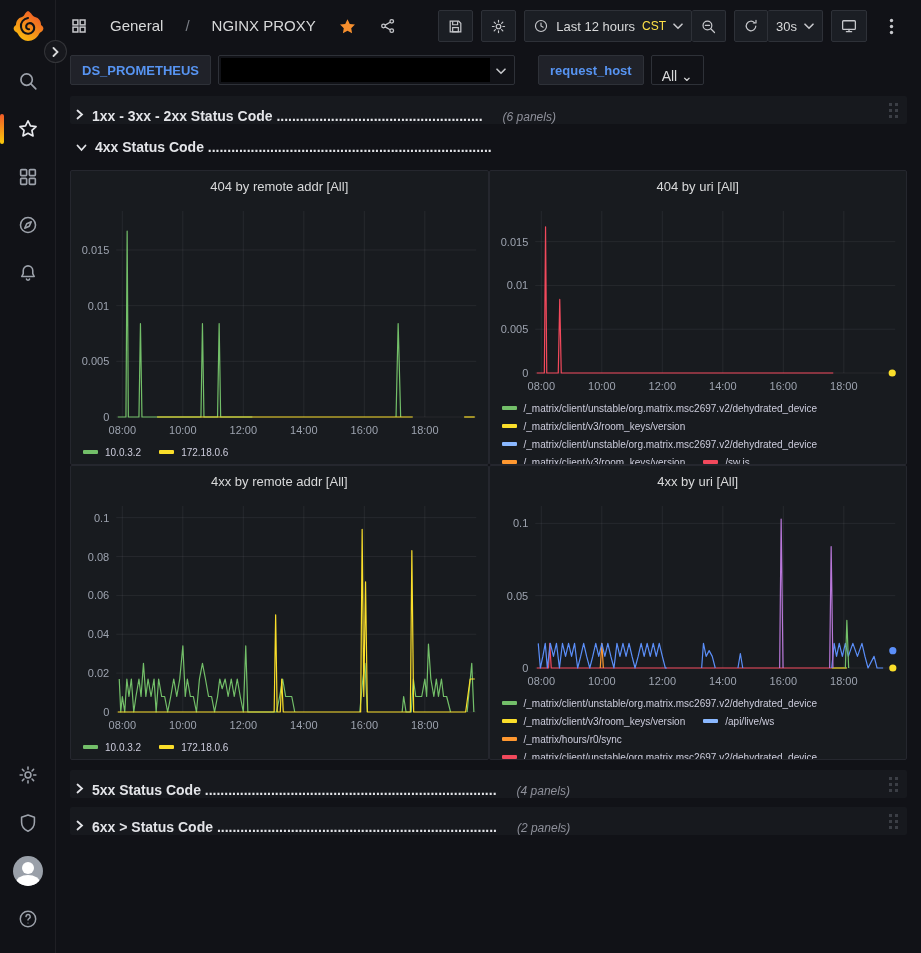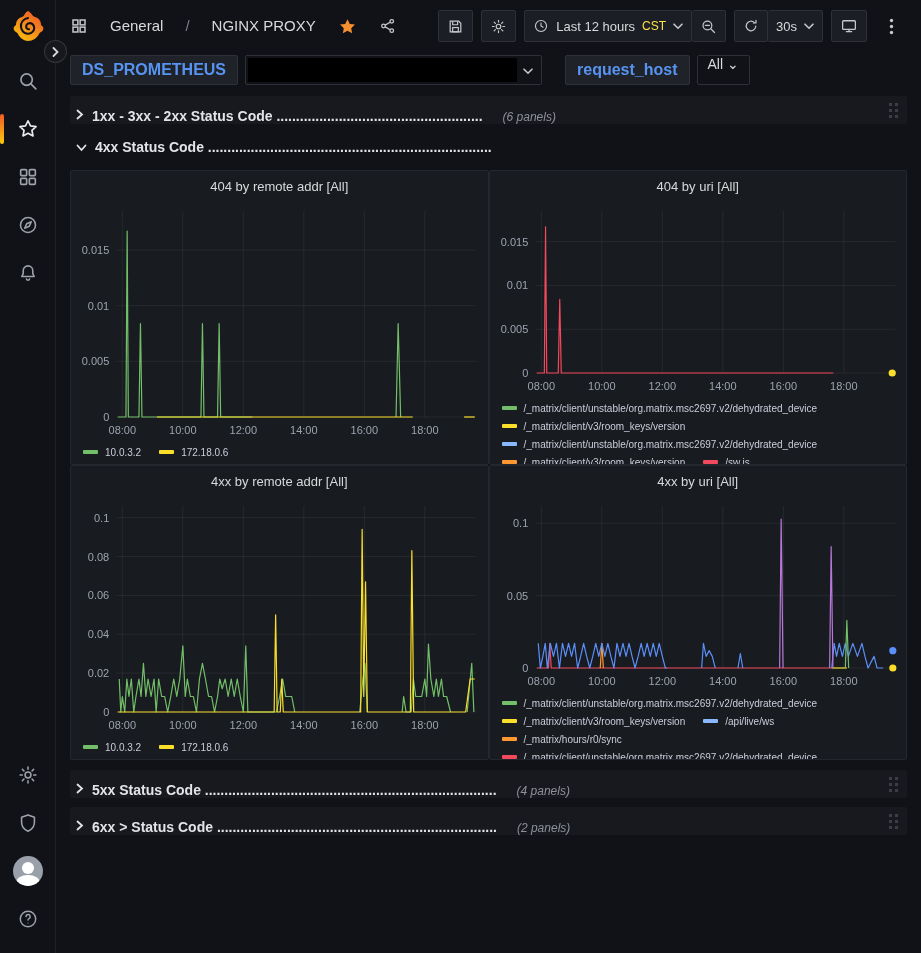--- a/index.html
+++ b/index.html
@@ -38,26 +38,26 @@
             color:#D8D9DA; font-size:13px; cursor:pointer; }
   .tb-btn.noborder { background:transparent; border-color:transparent; }
   .btn-group { display:flex; }
   .btn-group .tb-btn + .tb-btn { border-left:none; }
   .tz { color:#fde047; font-size:12px; font-weight:normal;text-align:center; }
   .icon { display:inline-flex; }
 
   
   .varbar { height:36px; display:flex; align-items:center; gap:7px; padding:0 14px; }
   .var-label { height:30px; display:flex; align-items:center; padding:0 11px; background:#202229;
-               border:1px solid #2E3138; border-radius:2px; color:#5794F2; font-size:16px; font-weight:bold; cursor:pointer; }
+               border:1px solid #2E3138; border-radius:2px; color:#5794F2; font-size:13px; font-weight:bold; cursor:pointer; }
   .var-select { height:30px; width:297px; display:flex; align-items:center; background:#111217;
                 border:1px solid #2E3138; border-radius:2px; padding:2px; cursor:pointer; }
   .var-select .redacted { flex:1; height:24px; background:#000; }
   .var-select .caret { padding:0 6px; }
-  .var-dd { height:30px; display:flex; align-items:flex-start; gap:8px; padding:0 10px; background:#111217;
+  .var-dd { height:30px; display:flex; align-items:flex-end; gap:8px; padding:0 10px; background:#111217;
             border:1px solid #2E3138; border-radius:2px; color:#D8D9DA; font-size:14px; cursor:pointer; }
 
   
   .dash { flex:1; padding:8px 14px 0 14px; overflow:hidden; }
   .dash-row { height:28px; display:flex; align-items:center; gap:8px; padding:0 8px 0 6px;
               border-radius:2px; margin-bottom:9px; cursor:pointer; }
   .dash-row.collapsed { background:#17191E;align-items:flex-end; }
   .row-title { font-size:14px; font-weight:bold; color:#E3E4E8; white-space:nowrap; overflow:hidden; }
   .row-count { font-size:12px; font-style:italic; color:#8E909A; margin-left:12px; white-space:nowrap; }
   .row-handle { margin-left:auto; cursor:grab; opacity:.8; }

